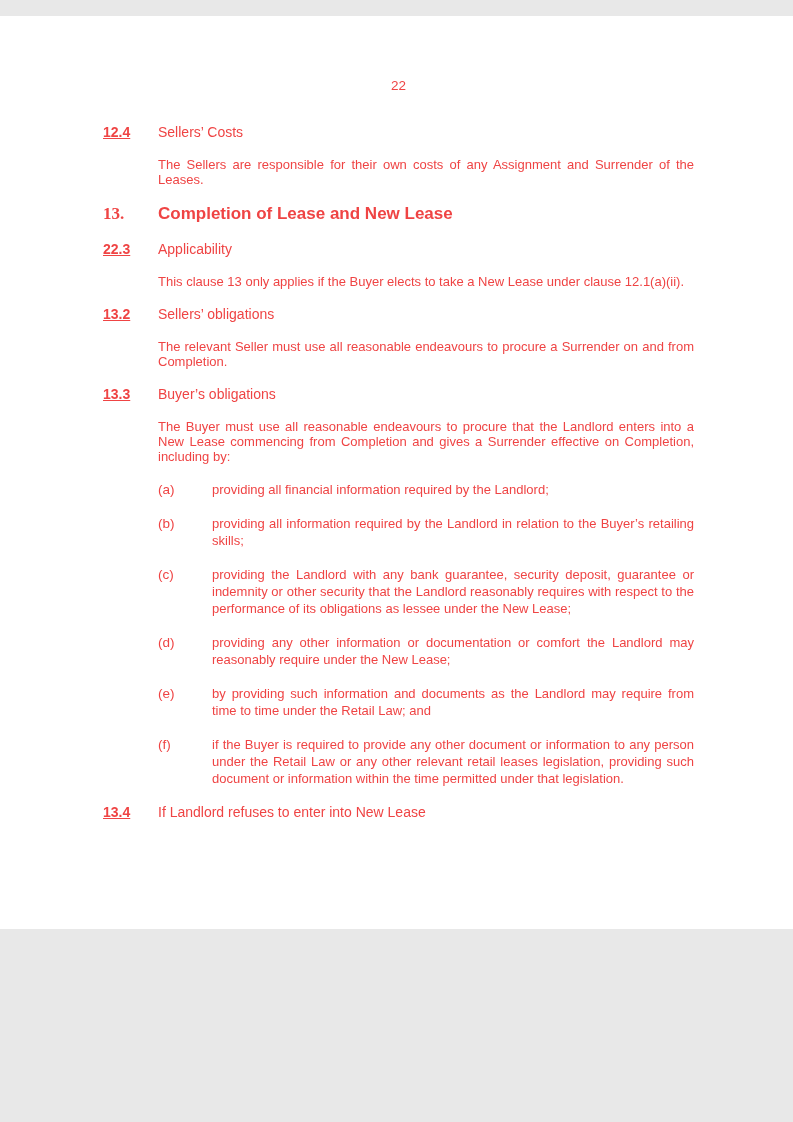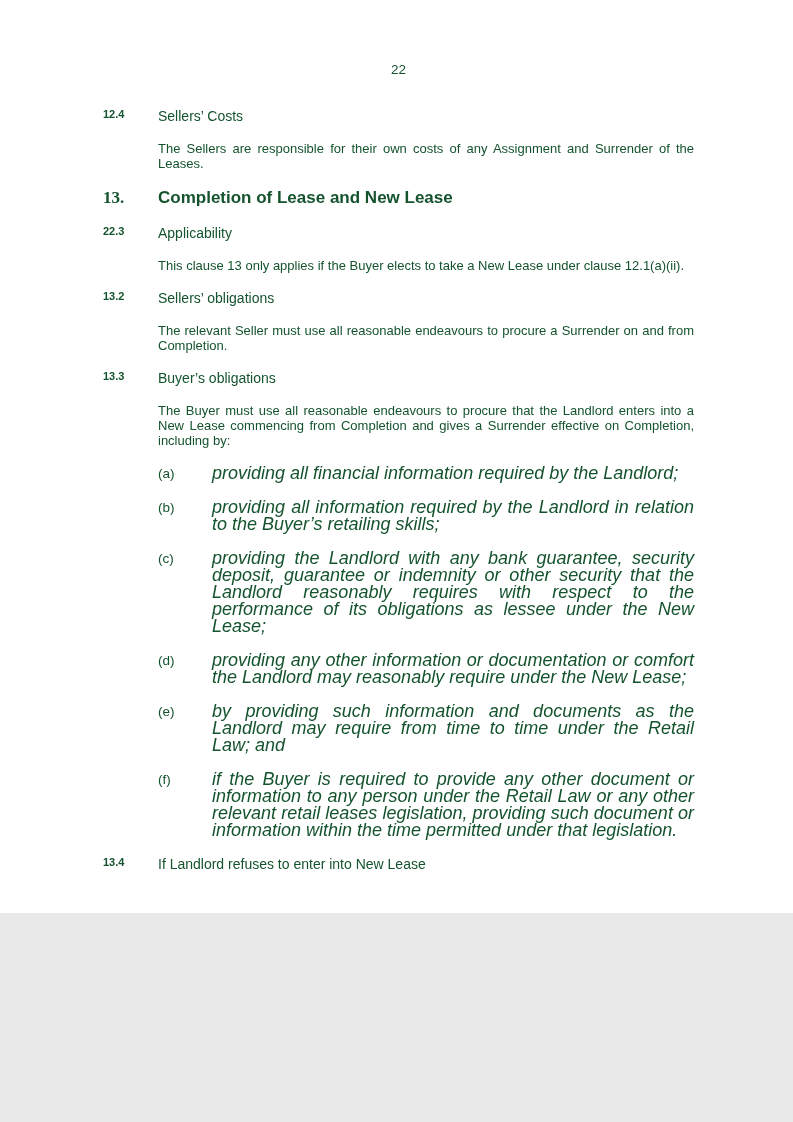--- a/index.html
+++ b/index.html
@@ -3,42 +3,43 @@
 <meta charset="utf-8">
 <style>
   html, body { margin: 0; padding: 0; }
   body { background: #e8e8e8; }
   .page {
     position: relative;
     width: 793px;
     height: 913px;
     background: #ffffff;
     font-family: "Liberation Sans", sans-serif;
-    color: #14532d;
-    margin: 0 auto;
+    color: #ef4444;
+    margin: 16px auto;
     overflow: hidden;
     box-sizing: border-box;
   }
   .inner {
     padding: 62px 99px 0 103px; 
   }
   .pagenum {
     text-align: center;
     font-size: 13.5px;
     margin-bottom: 31px;
   }
   .clause {
     display: grid;
     grid-template-columns: 55px 1fr;
     margin-bottom: 17px;
   }
   .clause-number {
     font-weight: bold;
-    font-size: 11px;
+    font-size: 14px;
     grid-column: 1;
+    text-decoration: underline;
   }
   .clause-heading {
     font-weight: normal;
     font-size: 14px;
     grid-column: 2;
   }
   .section-number {
     font-weight: bold;
     font-size: 17px;
     grid-column: 1;
@@ -60,24 +61,23 @@
     grid-column: 2;
     display: grid;
     grid-template-columns: 54px 1fr;
     margin-top: 17px;
   }
   .subitem-label {
     font-size: 13.5px;
     line-height: 17px;
   }
   .subitem-text {
-    font-size: 18px;
+    font-size: 13px;
     line-height: 17px;
     text-align: justify;
-    font-style: italic;
   }
 </style>
 </head>
 <body>
 
 <div class="page">
   <div class="inner">
 
     <div class="pagenum">22</div>
 

